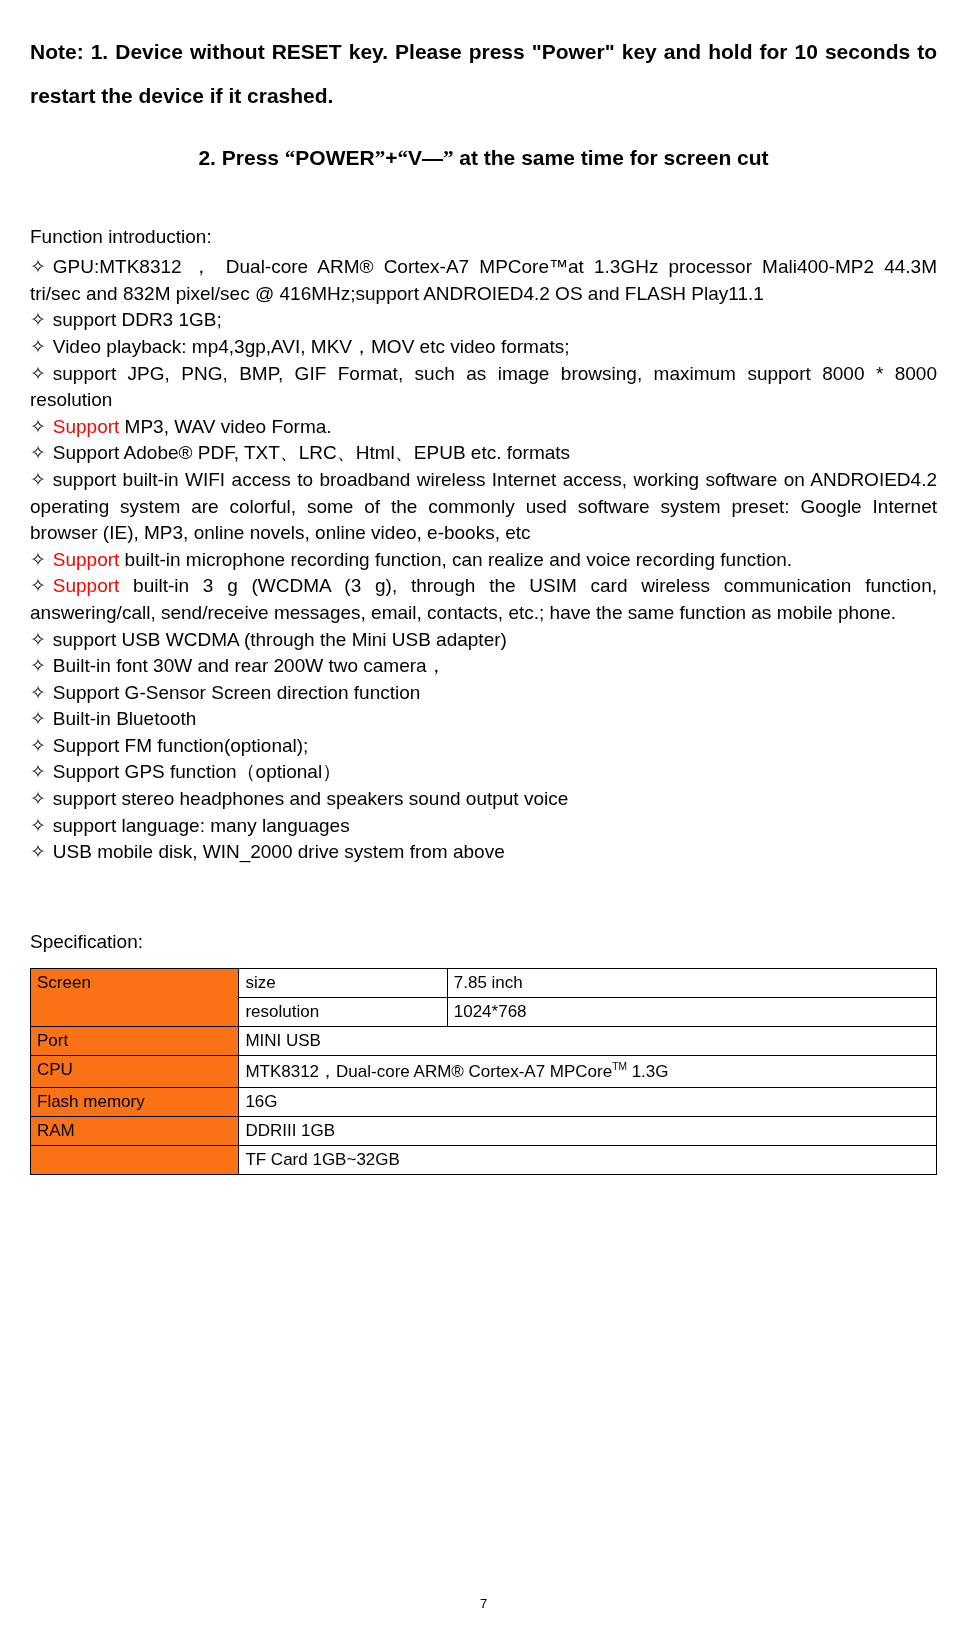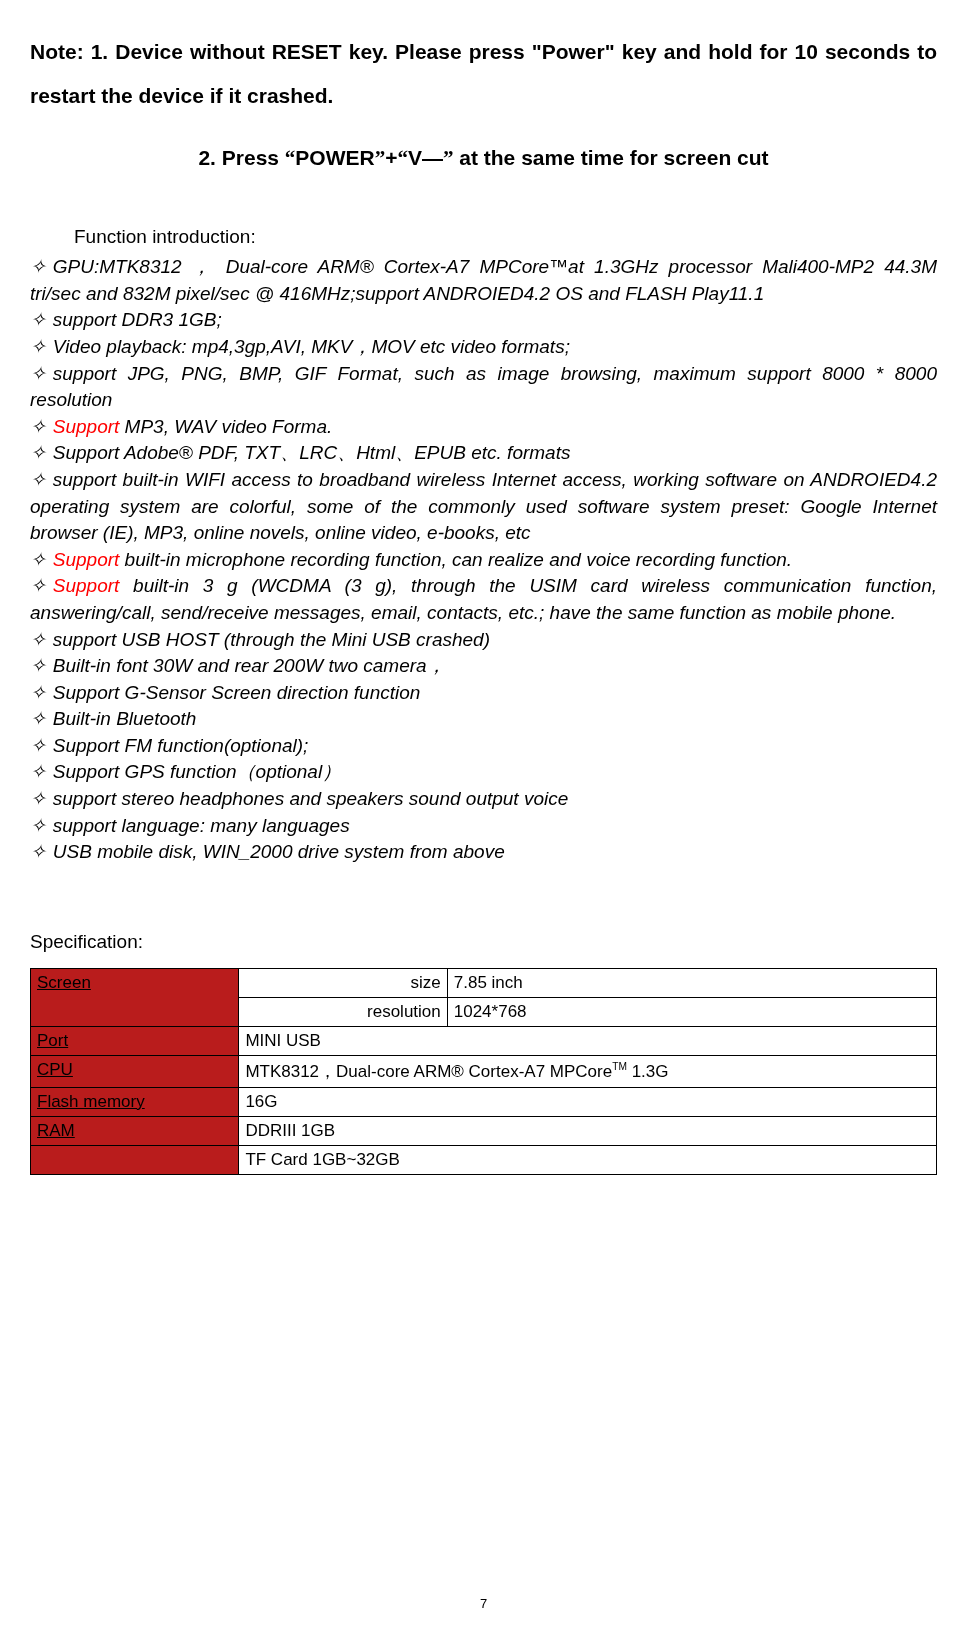--- a/index.html
+++ b/index.html
@@ -23,27 +23,25 @@
       font-weight: bold;
       font-size: 21px;
       margin-top: 28px;
       margin-bottom: 55px;
       text-align: center;
     }
     .quote-cn { font-family: "SimSun", serif; }
     .section-title {
       font-size: 19px;
       margin-bottom: 6px;
-      margin-left: 44px;
     }
     .bullet-list {
       font-size: 19px;
       line-height: 1.4;
       text-align: justify;
-      font-style: italic;
     }
     .bullet-item { display: block; }
     .diamond {
       display: inline-block;
       width: 1.2em;
     }
     .red { color: #ff0000; }
     .spec-title {
       font-size: 19px;
       margin-top: 65px;
@@ -53,27 +51,25 @@
       border-collapse: collapse;
       width: 100%;
       font-size: 17px;
     }
     table td {
       border: 1px solid #000;
       padding: 4px 6px;
       vertical-align: top;
     }
     .label-cell {
-      background: #b91c1c;
+      background: #f97316;
       width: 23%;
-      text-decoration: underline;
     }
     .sub-cell {
       width: 23%;
-      text-align: right;
     }
     .pagenum {
       position: absolute;
       bottom: 18px;
       left: 0; right: 0;
       text-align: center;
       font-size: 13px;
     }
     sup { font-size: 0.6em; }
   </style>
@@ -91,21 +87,21 @@
 <div class="bullet-list" id="bullet-list">
     <span class="bullet-item"><span class="diamond">✧  </span><span>GPU:MTK8312 ， Dual-core ARM® Cortex-A7 MPCore™at 1.3GHz processor Mali400-MP2  44.3M tri/sec and 832M pixel/sec @ 416MHz;support ANDROIED4.2 OS and FLASH Play11.1</span></span>
     <span class="bullet-item"><span class="diamond">✧  </span><span>support  DDR3 1GB;</span></span>
     <span class="bullet-item"><span class="diamond">✧  </span><span>Video playback: mp4,3gp,AVI, MKV，MOV etc video formats;</span></span>
     <span class="bullet-item"><span class="diamond">✧  </span><span>support JPG, PNG, BMP, GIF Format, such as image browsing, maximum support 8000 * 8000 resolution</span></span>
     <span class="bullet-item"><span class="diamond">✧  </span><span class="red">Support</span><span> MP3, WAV video Forma.</span></span>
     <span class="bullet-item"><span class="diamond">✧  </span><span>Support Adobe® PDF, TXT、LRC、Html、EPUB etc. formats</span></span>
     <span class="bullet-item"><span class="diamond">✧  </span><span>support built-in WIFI access to broadband wireless Internet access, working software on ANDROIED4.2 operating system are colorful, some of the commonly used software system preset: Google Internet browser (IE), MP3, online novels, online video, e-books, etc</span></span>
     <span class="bullet-item"><span class="diamond">✧  </span><span class="red">Support</span><span> built-in microphone recording function, can realize and voice recording function.</span></span>
     <span class="bullet-item"><span class="diamond">✧  </span><span class="red">Support</span><span> built-in 3 g (WCDMA (3 g), through the USIM card wireless communication function, answering/call, send/receive messages, email, contacts, etc.; have the same function as mobile phone.</span></span>
-    <span class="bullet-item"><span class="diamond">✧  </span><span>support USB HOST (through the Mini USB crashed)</span></span>
+    <span class="bullet-item"><span class="diamond">✧  </span><span>support USB WCDMA (through the Mini USB adapter)</span></span>
     <span class="bullet-item"><span class="diamond">✧  </span><span>Built-in font 30W and rear 200W two camera，</span></span>
     <span class="bullet-item"><span class="diamond">✧  </span><span>Support G-Sensor Screen direction function</span></span>
     <span class="bullet-item"><span class="diamond">✧  </span><span>Built-in Bluetooth</span></span>
     <span class="bullet-item"><span class="diamond">✧  </span><span>Support FM function(optional);</span></span>
     <span class="bullet-item"><span class="diamond">✧  </span><span>Support GPS function（optional）</span></span>
     <span class="bullet-item"><span class="diamond">✧  </span><span>support stereo headphones and speakers sound output voice</span></span>
     <span class="bullet-item"><span class="diamond">✧  </span><span>support language: many languages</span></span>
     <span class="bullet-item"><span class="diamond">✧  </span><span>USB mobile disk, WIN_2000 drive system from above</span></span>
   </div>
 

